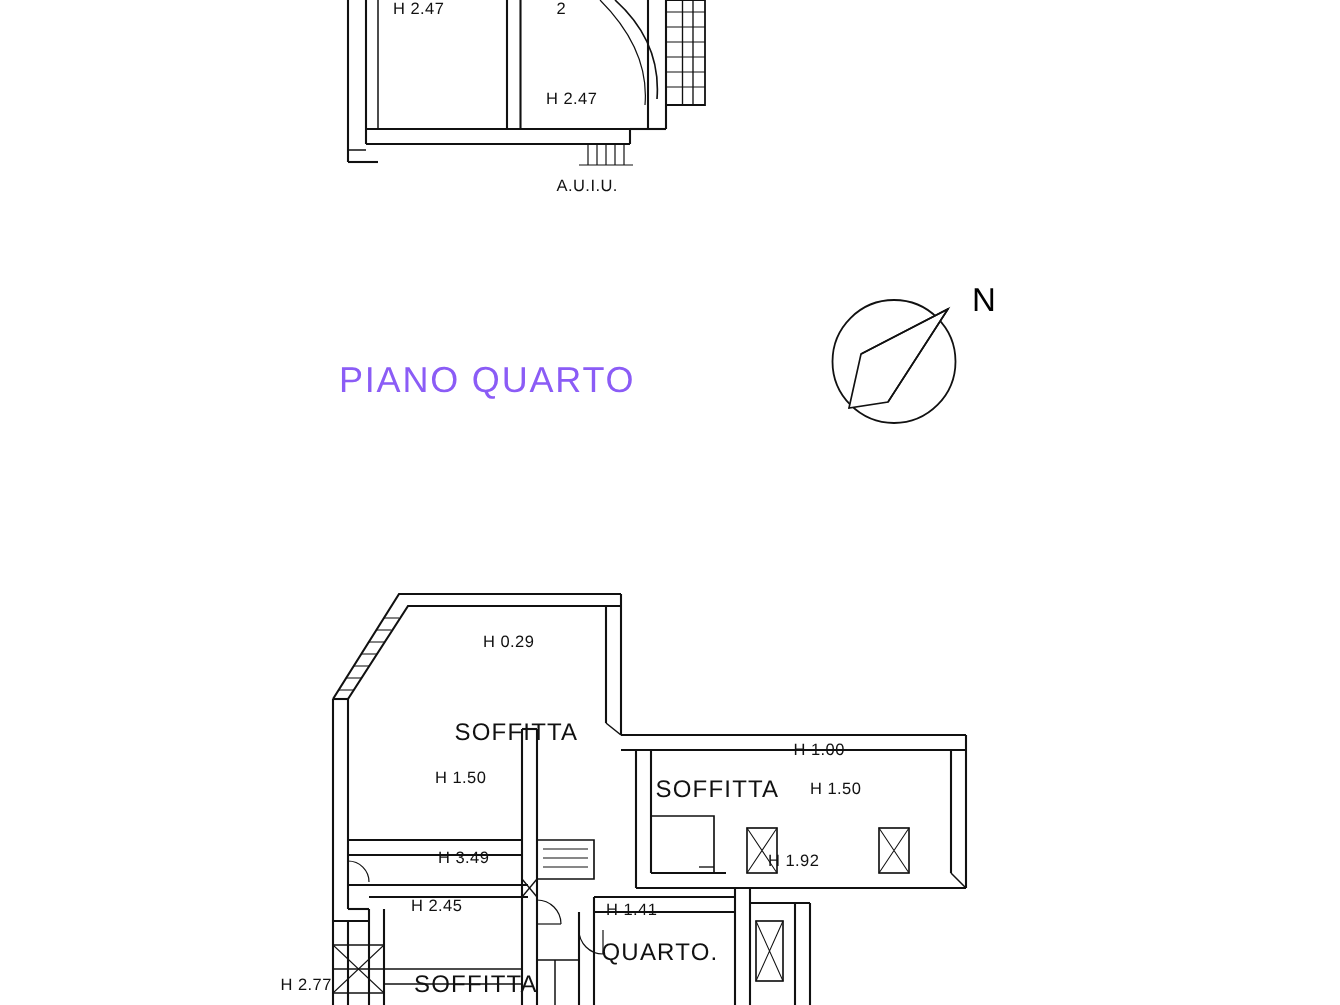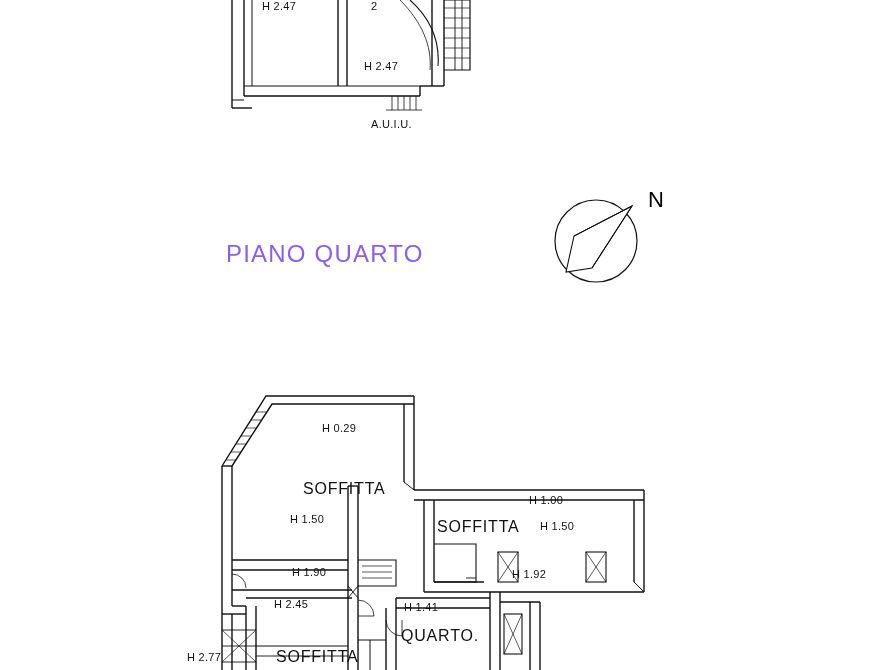--- a/index.html
+++ b/index.html
@@ -207,19 +207,19 @@
 <div class="label h-label" style="left:364px; top:60px;">H 2.47</div>
 <div class="label h-label" style="left:371px; top:118px;text-align:right;">A.U.I.U.</div>
 <div class="label h-label" style="left:371px; top:0px;">2</div>
 
 <div class="label h-label" style="left:322px; top:422px;">H 0.29</div>
 <div class="label room-label" style="left:303px; top:480px;">SOFFITTA</div>
 <div class="label h-label" style="left:290px; top:513px;">H 1.50</div>
 <div class="label h-label" style="left:497px; top:494px;margin-left:32px;">H 1.00</div>
 <div class="label room-label" style="left:437px; top:518px;">SOFFITTA</div>
 <div class="label h-label" style="left:540px; top:520px;">H 1.50</div>
-<div class="label h-label" style="left:292px; top:566px;">H 1.90</div>
+<div class="label h-label" style="left:292px; top:566px;">H 3.49</div>
 <div class="label h-label" style="left:512px; top:568px;">H 1.92</div>
 <div class="label h-label" style="left:274px; top:598px;">H 2.45</div>
 <div class="label h-label" style="left:404px; top:601px;">H 1.41</div>
 <div class="label room-label" style="left:401px; top:627px;">QUARTO.</div>
 <div class="label h-label" style="left:187px; top:651px;">H 2.77</div>
 <div class="label room-label" style="left:276px; top:648px;">SOFFITTA</div>
 
 </body></html>

